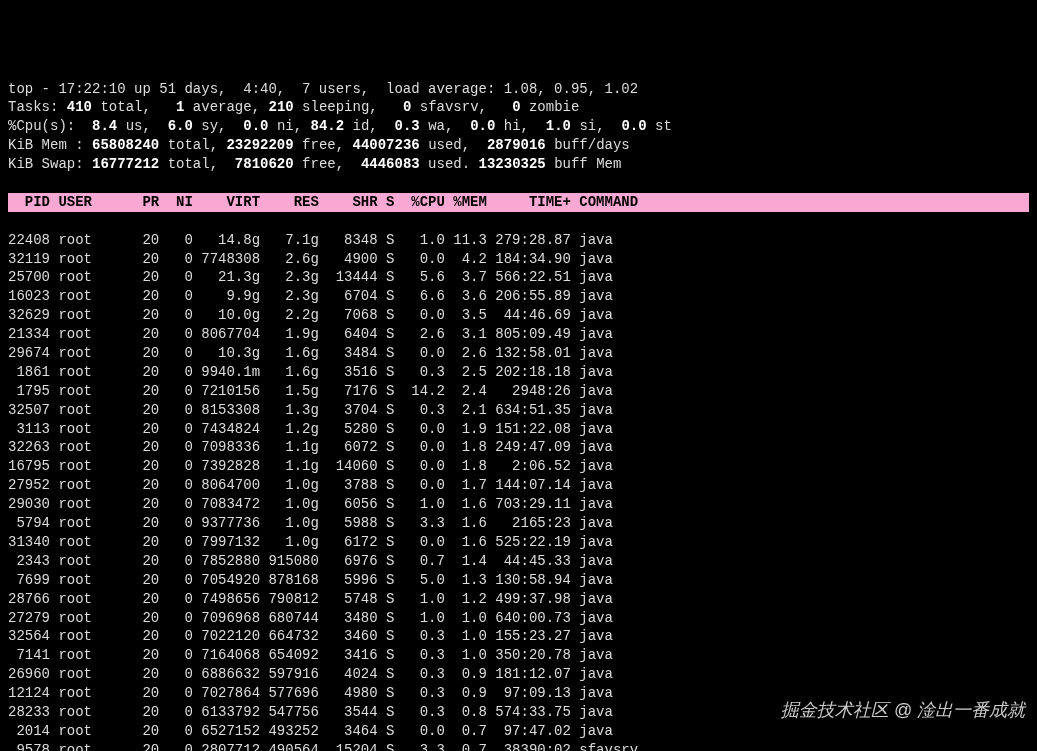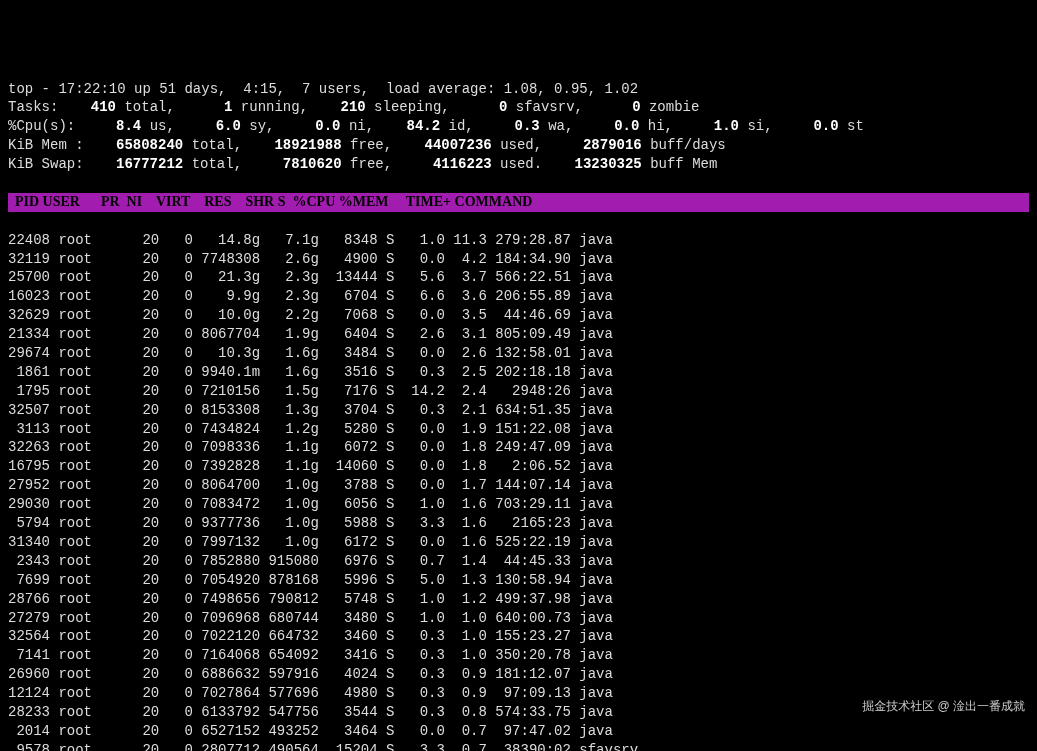--- a/index.html
+++ b/index.html
@@ -7,48 +7,48 @@
     padding: 4px 8px;
     background: #000;
     color: #ddd;
     font-family: "Courier New", Consolas, monospace;
     font-size: 14px;
     line-height: 1.35;
     white-space: pre;
     width: 1037px;
     box-sizing: border-box;
   }
-  .bold { font-weight: bold; color: #fff; margin-left: 24px; }
+  .bold { font-weight: bold; color: #fff; }
   .hdr-row {
-    background: #a21caf;
+    background: #f9a8d4;
     color: #000;
     font-weight: bold;
-    font-family: Liberation Serif, serif;
   }
   .watermark {
     position: absolute;
     right: 12px;
     top: 698px;
     color: #ccc;
     font-family: sans-serif;
-    font-size: 12px;
+    font-size: 18px;
     font-weight: 500;
     text-shadow: 0 0 3px #000;
+    font-style: italic;
   }
 </style>
 </head>
 <body>
 
 
 
-<div><span>top - 17:22:10 up 51 days,  4:15,  7 users,  load average: 1.08, 0.95, 1.02</span>
-<span>Tasks: </span><span class="bold">410 </span><span>total,   </span><span class="bold">1 </span><span>running, </span><span class="bold">210 </span><span>sleeping,   </span><span class="bold">0 </span><span>sfavsrv,   </span><span class="bold">0 </span><span>zombie</span>
+<div><span>top - 17:22:10 up 51 days,  4:40,  7 users,  load average: 1.08, 0.95, 1.02</span>
+<span>Tasks: </span><span class="bold">410 </span><span>total,   </span><span class="bold">1 </span><span>average, </span><span class="bold">210 </span><span>sleeping,   </span><span class="bold">0 </span><span>sfavsrv,   </span><span class="bold">0 </span><span>zombie</span>
 <span>%Cpu(s):  </span><span class="bold">8.4 </span><span>us,  </span><span class="bold">6.0 </span><span>sy,  </span><span class="bold">0.0 </span><span>ni, </span><span class="bold">84.2 </span><span>id,  </span><span class="bold">0.3 </span><span>wa,  </span><span class="bold">0.0 </span><span>hi,  </span><span class="bold">1.0 </span><span>si,  </span><span class="bold">0.0 </span><span>st</span>
-<span>KiB Mem : </span><span class="bold">65808240 </span><span>total, </span><span class="bold">18921988 </span><span>free, </span><span class="bold">44007236 </span><span>used,  </span><span class="bold">2879016 </span><span>buff/days</span>
-<span>KiB Swap: </span><span class="bold">16777212 </span><span>total,  </span><span class="bold">7810620 </span><span>free,  </span><span class="bold">4116223 </span><span>used. </span><span class="bold">13230325 </span><span>buff Mem</span>
+<span>KiB Mem : </span><span class="bold">65808240 </span><span>total, </span><span class="bold">23292209 </span><span>free, </span><span class="bold">44007236 </span><span>used,  </span><span class="bold">2879016 </span><span>buff/days</span>
+<span>KiB Swap: </span><span class="bold">16777212 </span><span>total,  </span><span class="bold">7810620 </span><span>free,  </span><span class="bold">4446083 </span><span>used. </span><span class="bold">13230325 </span><span>buff Mem</span>
 </div>
 <div class="hdr-row">  PID USER      PR  NI    VIRT    RES    SHR S  %CPU %MEM     TIME+ COMMAND                                </div>
 <div id="plist"><div>22408 root      20   0   14.8g   7.1g   8348 S   1.0 11.3 279:28.87 java</div><div>32119 root      20   0 7748308   2.6g   4900 S   0.0  4.2 184:34.90 java</div><div>25700 root      20   0   21.3g   2.3g  13444 S   5.6  3.7 566:22.51 java</div><div>16023 root      20   0    9.9g   2.3g   6704 S   6.6  3.6 206:55.89 java</div><div>32629 root      20   0   10.0g   2.2g   7068 S   0.0  3.5  44:46.69 java</div><div>21334 root      20   0 8067704   1.9g   6404 S   2.6  3.1 805:09.49 java</div><div>29674 root      20   0   10.3g   1.6g   3484 S   0.0  2.6 132:58.01 java</div><div> 1861 root      20   0 9940.1m   1.6g   3516 S   0.3  2.5 202:18.18 java</div><div> 1795 root      20   0 7210156   1.5g   7176 S  14.2  2.4   2948:26 java</div><div>32507 root      20   0 8153308   1.3g   3704 S   0.3  2.1 634:51.35 java</div><div> 3113 root      20   0 7434824   1.2g   5280 S   0.0  1.9 151:22.08 java</div><div>32263 root      20   0 7098336   1.1g   6072 S   0.0  1.8 249:47.09 java</div><div>16795 root      20   0 7392828   1.1g  14060 S   0.0  1.8   2:06.52 java</div><div>27952 root      20   0 8064700   1.0g   3788 S   0.0  1.7 144:07.14 java</div><div>29030 root      20   0 7083472   1.0g   6056 S   1.0  1.6 703:29.11 java</div><div> 5794 root      20   0 9377736   1.0g   5988 S   3.3  1.6   2165:23 java</div><div>31340 root      20   0 7997132   1.0g   6172 S   0.0  1.6 525:22.19 java</div><div> 2343 root      20   0 7852880 915080   6976 S   0.7  1.4  44:45.33 java</div><div> 7699 root      20   0 7054920 878168   5996 S   5.0  1.3 130:58.94 java</div><div>28766 root      20   0 7498656 790812   5748 S   1.0  1.2 499:37.98 java</div><div>27279 root      20   0 7096968 680744   3480 S   1.0  1.0 640:00.73 java</div><div>32564 root      20   0 7022120 664732   3460 S   0.3  1.0 155:23.27 java</div><div> 7141 root      20   0 7164068 654092   3416 S   0.3  1.0 350:20.78 java</div><div>26960 root      20   0 6886632 597916   4024 S   0.3  0.9 181:12.07 java</div><div>12124 root      20   0 7027864 577696   4980 S   0.3  0.9  97:09.13 java</div><div>28233 root      20   0 6133792 547756   3544 S   0.3  0.8 574:33.75 java</div><div> 2014 root      20   0 6527152 493252   3464 S   0.0  0.7  97:47.02 java</div><div> 9578 root      20   0 2807712 490564  15204 S   3.3  0.7  38390:02 sfavsrv</div></div>
 
 
 <div class="watermark">掘金技术社区 @ 淦出一番成就</div>
 
 
 
 

